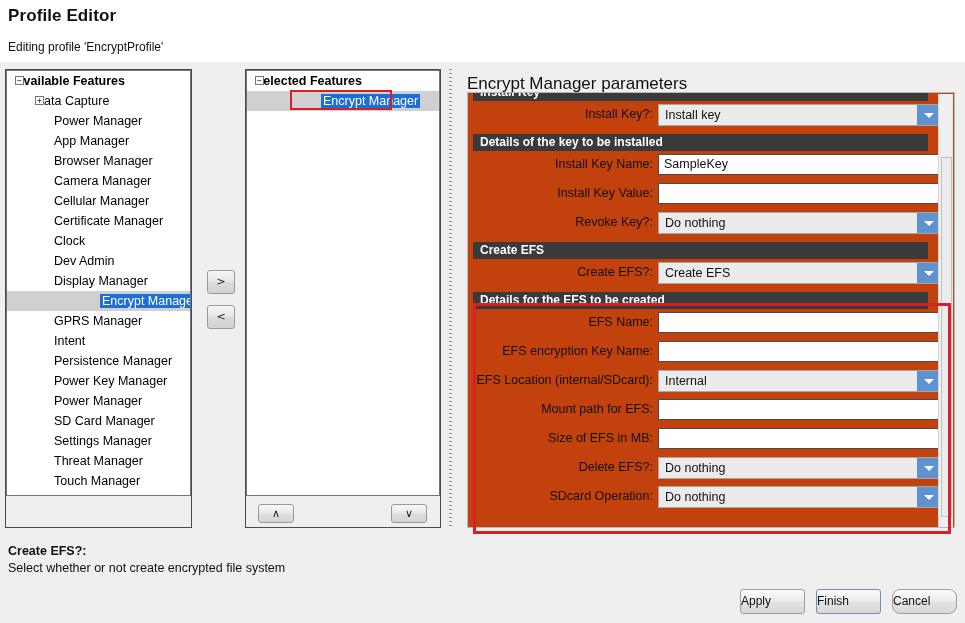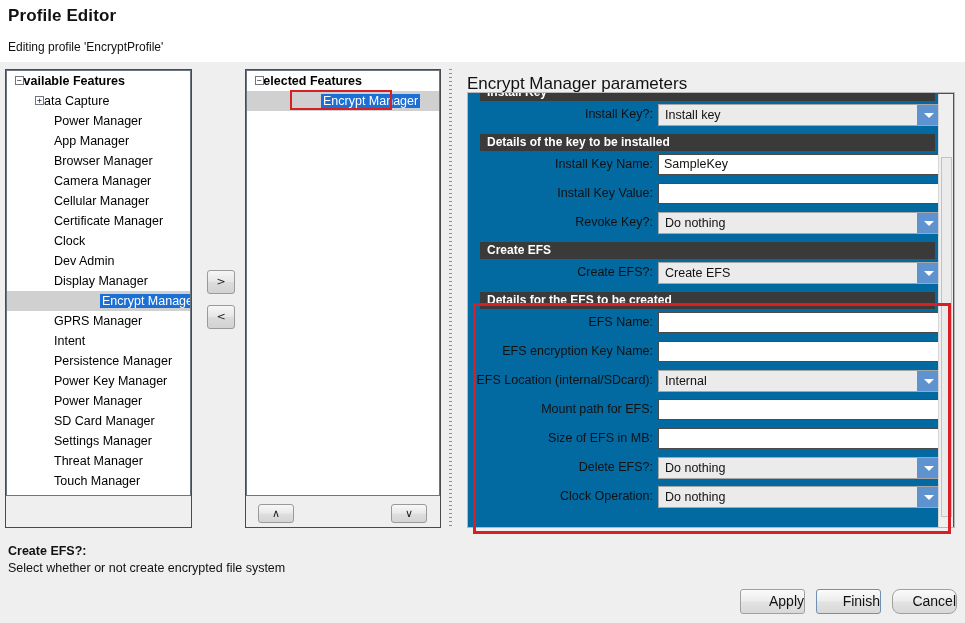--- a/index.html
+++ b/index.html
@@ -211,39 +211,39 @@
     font-size: 17px;
     color: #111;
   }
   #params-box {
     position: absolute;
     left: 8px;
     top: 30px;
     width: 488px;
     height: 436px;
     border: 1px solid #b8b8b8;
-    background: #0369a1;
+    background: #c2410c;
     box-sizing: border-box;
     overflow: hidden;
   }
   #params-scroll {
     position: absolute;
     left: 0;
     top: -9px;
     width: 470px;
   }
   .section-header {
     height: 17px;
     line-height: 17px;
     background: #3a3a3a;
     color: #ffffff;
     font-size: 12px;
     font-weight: bold;
     padding-left: 7px;
-    margin: 0 0 0 12px;
+    margin: 0 0 0 5px;
     width: 455px;
     box-sizing: border-box;
   }
   .field-row {
     height: 29px;
     position: relative;
   }
   .field-label {
     position: absolute;
     right: 285px;
@@ -378,23 +378,23 @@
   }
   .dlg-btn {
     position: absolute;
     top: 6px;
     width: 65px;
     height: 25px;
     background: linear-gradient(to bottom, #fbfbfb 0%, #ededed 46%, #e2e2e2 54%, #d8d8d8 100%);
     border: 1px solid #a0a0a0;
     border-radius: 3px;
     box-sizing: border-box;
-    font-size: 14px;
+    font-size: 12px;
     line-height: 23px;
-    text-align: right;
+    text-align: left;
     color: #111;
     cursor: default;
   }
   #btn-apply  { left: 740px; }
   #btn-finish { left: 816px; border-color: #6f8fb3; }
   #btn-cancel { left: 892px; border-radius: 8px; }
 </style>
 </head>
 <body>
 
@@ -495,21 +495,21 @@
           </div>
           <div class="field-row">
             <div class="field-label">Size of EFS in MB:</div>
             <div class="field-input"></div>
           </div>
           <div class="field-row">
             <div class="field-label">Delete EFS?:</div>
             <div class="field-combo">Do nothing<span class="combo-arrow"></span></div>
           </div>
           <div class="field-row">
-            <div class="field-label">Clock Operation:</div>
+            <div class="field-label">SDcard Operation:</div>
             <div class="field-combo">Do nothing<span class="combo-arrow"></span></div>
           </div>
           <div class="spacer-small"></div>
         </div>
       <div id="params-vscroll">
         <div id="params-vthumb"></div>
       </div>
     </div>
   </div>
 

